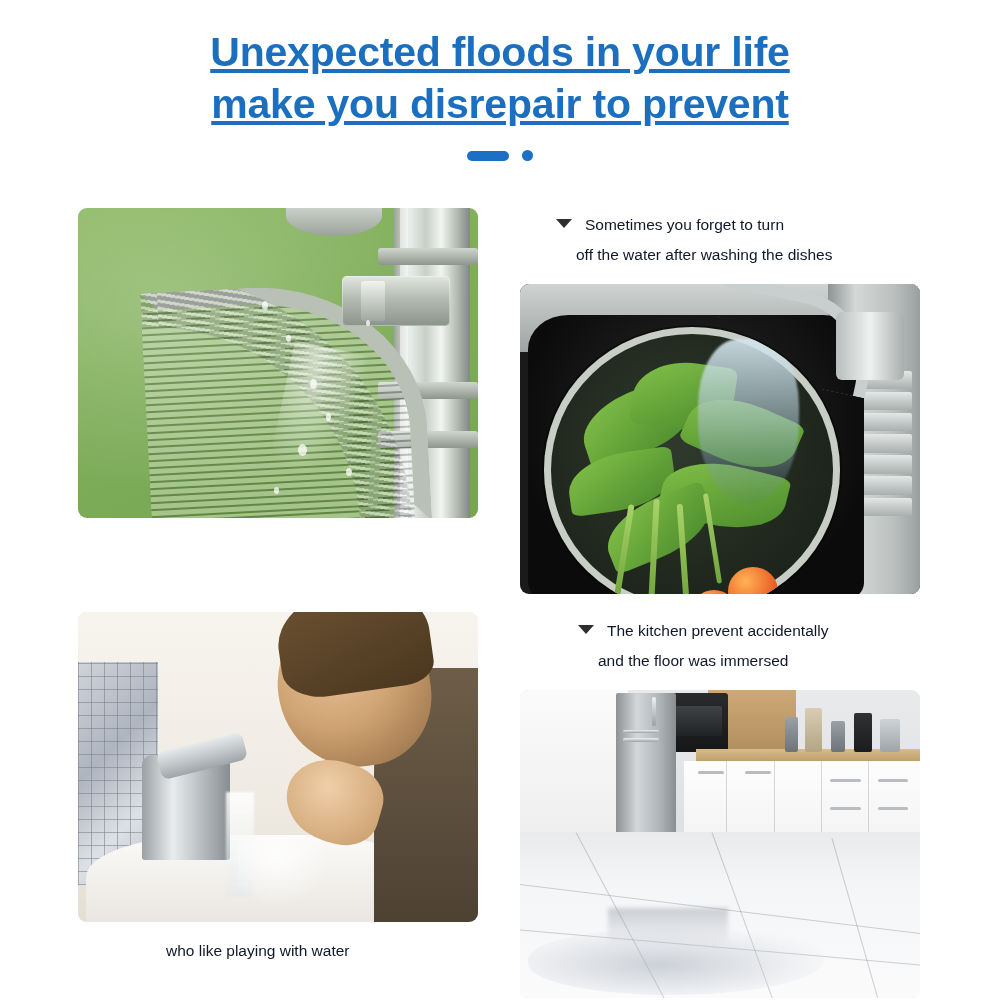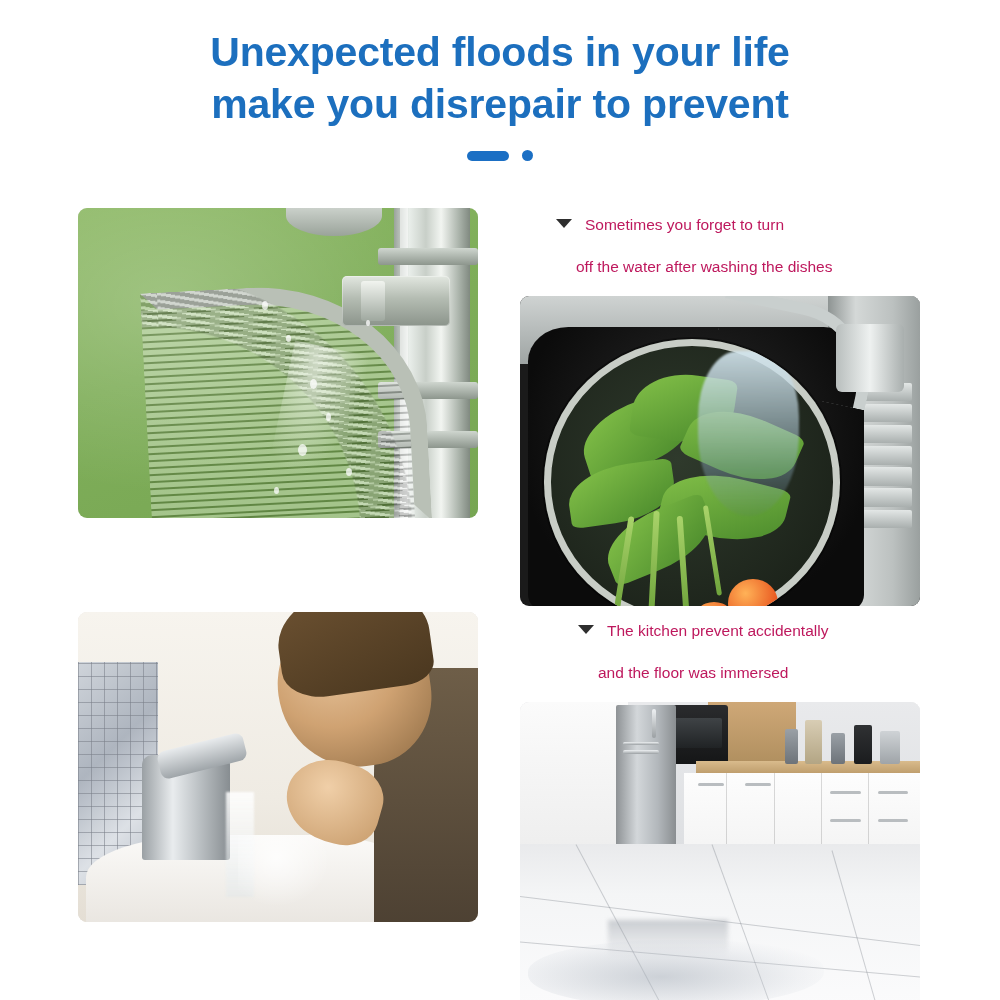--- a/index.html
+++ b/index.html
@@ -27,21 +27,21 @@
     top: 26px;
     width: 1000px;
     text-align: center;
     color: #1C6FBE;
     font-weight: 700;
     font-size: 41px;
     line-height: 52px;
     letter-spacing: -0.2px;
     font-stretch: condensed;
   }
-  .headline .line { display: block; white-space: nowrap; }
+  .headline .line { display: block; white-space: nowrap; text-decoration: underline; }
 
   
   .pager {
     position: absolute;
     left: 0;
     top: 150px;
     width: 1000px;
     display: flex;
     justify-content: center;
     align-items: center;
@@ -64,27 +64,27 @@
   .cell { position: absolute; }
 
   .photo {
     position: relative;
     border-radius: 9px;
     overflow: hidden;
     background: #e6e6e6;
   }
 
   .caption {
-    color: #be185d;
+    color: #0f172a;
     font-size: 15.5px;
     line-height: 30px;
     white-space: nowrap;
   }
   .caption .l1 { display: block; }
-  .caption .l2 { display: block; margin-top: 12px; }
+  .caption .l2 { display: block; }
 
   .cap-below .l1 { padding-left: 36px; }
   .cap-below .l2 { padding-left: 48px; }
   .cap-above .l1 { padding-left: 36px; }
   .cap-above .l2 { padding-left: 56px; }
 
   .tri {
     display: inline-block;
     width: 0; height: 0;
     margin-right: 13px;
@@ -475,20 +475,21 @@
         <div class="taparm"></div>
         <div class="stream"></div>
         <div class="splash"></div>
         <div class="body"></div>
         <div class="head"></div>
         <div class="hair"></div>
         <div class="arm"></div>
       </div>
     </div>
     <div class="caption cap-below" style="margin-top:14px; padding-left:40px;">
+      <span class="l2">who like playing with water</span>
     </div>
   </div>
 
   <div class="cell" style="left:520px; top:616px; width:400px;">
     <div class="caption cap-above" style="margin-bottom:14px; padding-left:22px;">
       <span class="l1"><i class="tri tri-down"></i><span>The kitchen prevent accidentally</span></span>
       <span class="l2">and the floor was immersed</span>
     </div>
     <div class="photo" style="width:400px; height:308px;">
       <div class="art p4">

